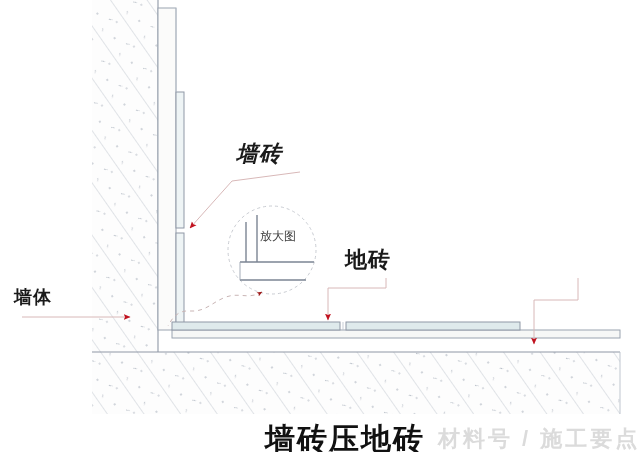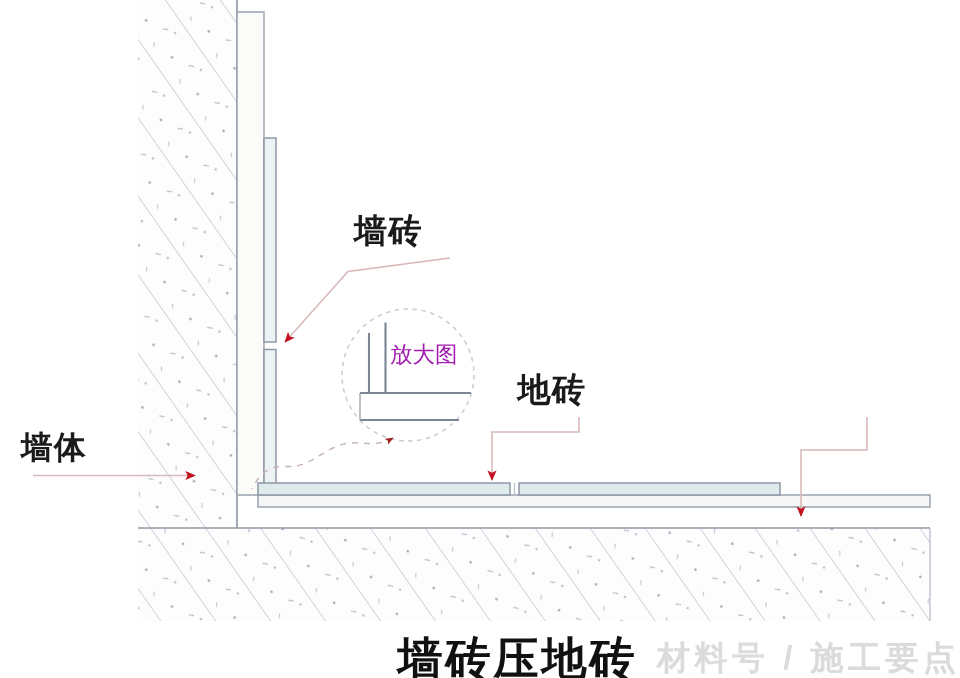--- a/index.html
+++ b/index.html
@@ -26,28 +26,28 @@
   }
   .lbl {
     position: absolute;
     color: #1a1a1a;
     font-family: "Liberation Serif", "DejaVu Serif", serif;
     font-weight: 700;
     white-space: nowrap;
     letter-spacing: 1px;
     line-height: 1;
   }
-  #label-wall-body   { left: 14px;  top: 288px; font-size: 21px; }
-  #label-wall-tile   { left: 236px; top: 143px; font-size: 22px; }
+  #label-wall-body   { left: 14px;  top: 288px; font-size: 18px; }
+  #label-wall-tile   { left: 236px; top: 143px; font-size: 22px; font-style: italic; }
   #label-floor-tile  { left: 345px; top: 249px; font-size: 22px; }
   #label-mortar      { left: 531px; top: 249px; font-size: 22px; }
   #label-detail-text {
     left: 260px; top: 230px;
-    font-size: 15px; font-weight: 400; letter-spacing: 0px;
-    color: #a21caf;
+    font-size: 12px; font-weight: 400; letter-spacing: 0px;
+    color: #404040;
   }
   #diagram-title {
     position: absolute;
     left: 265px;
     top: 419px;
     font-size: 30px;
     font-weight: 700;
     letter-spacing: 2px;
     color: #111111;
   }

